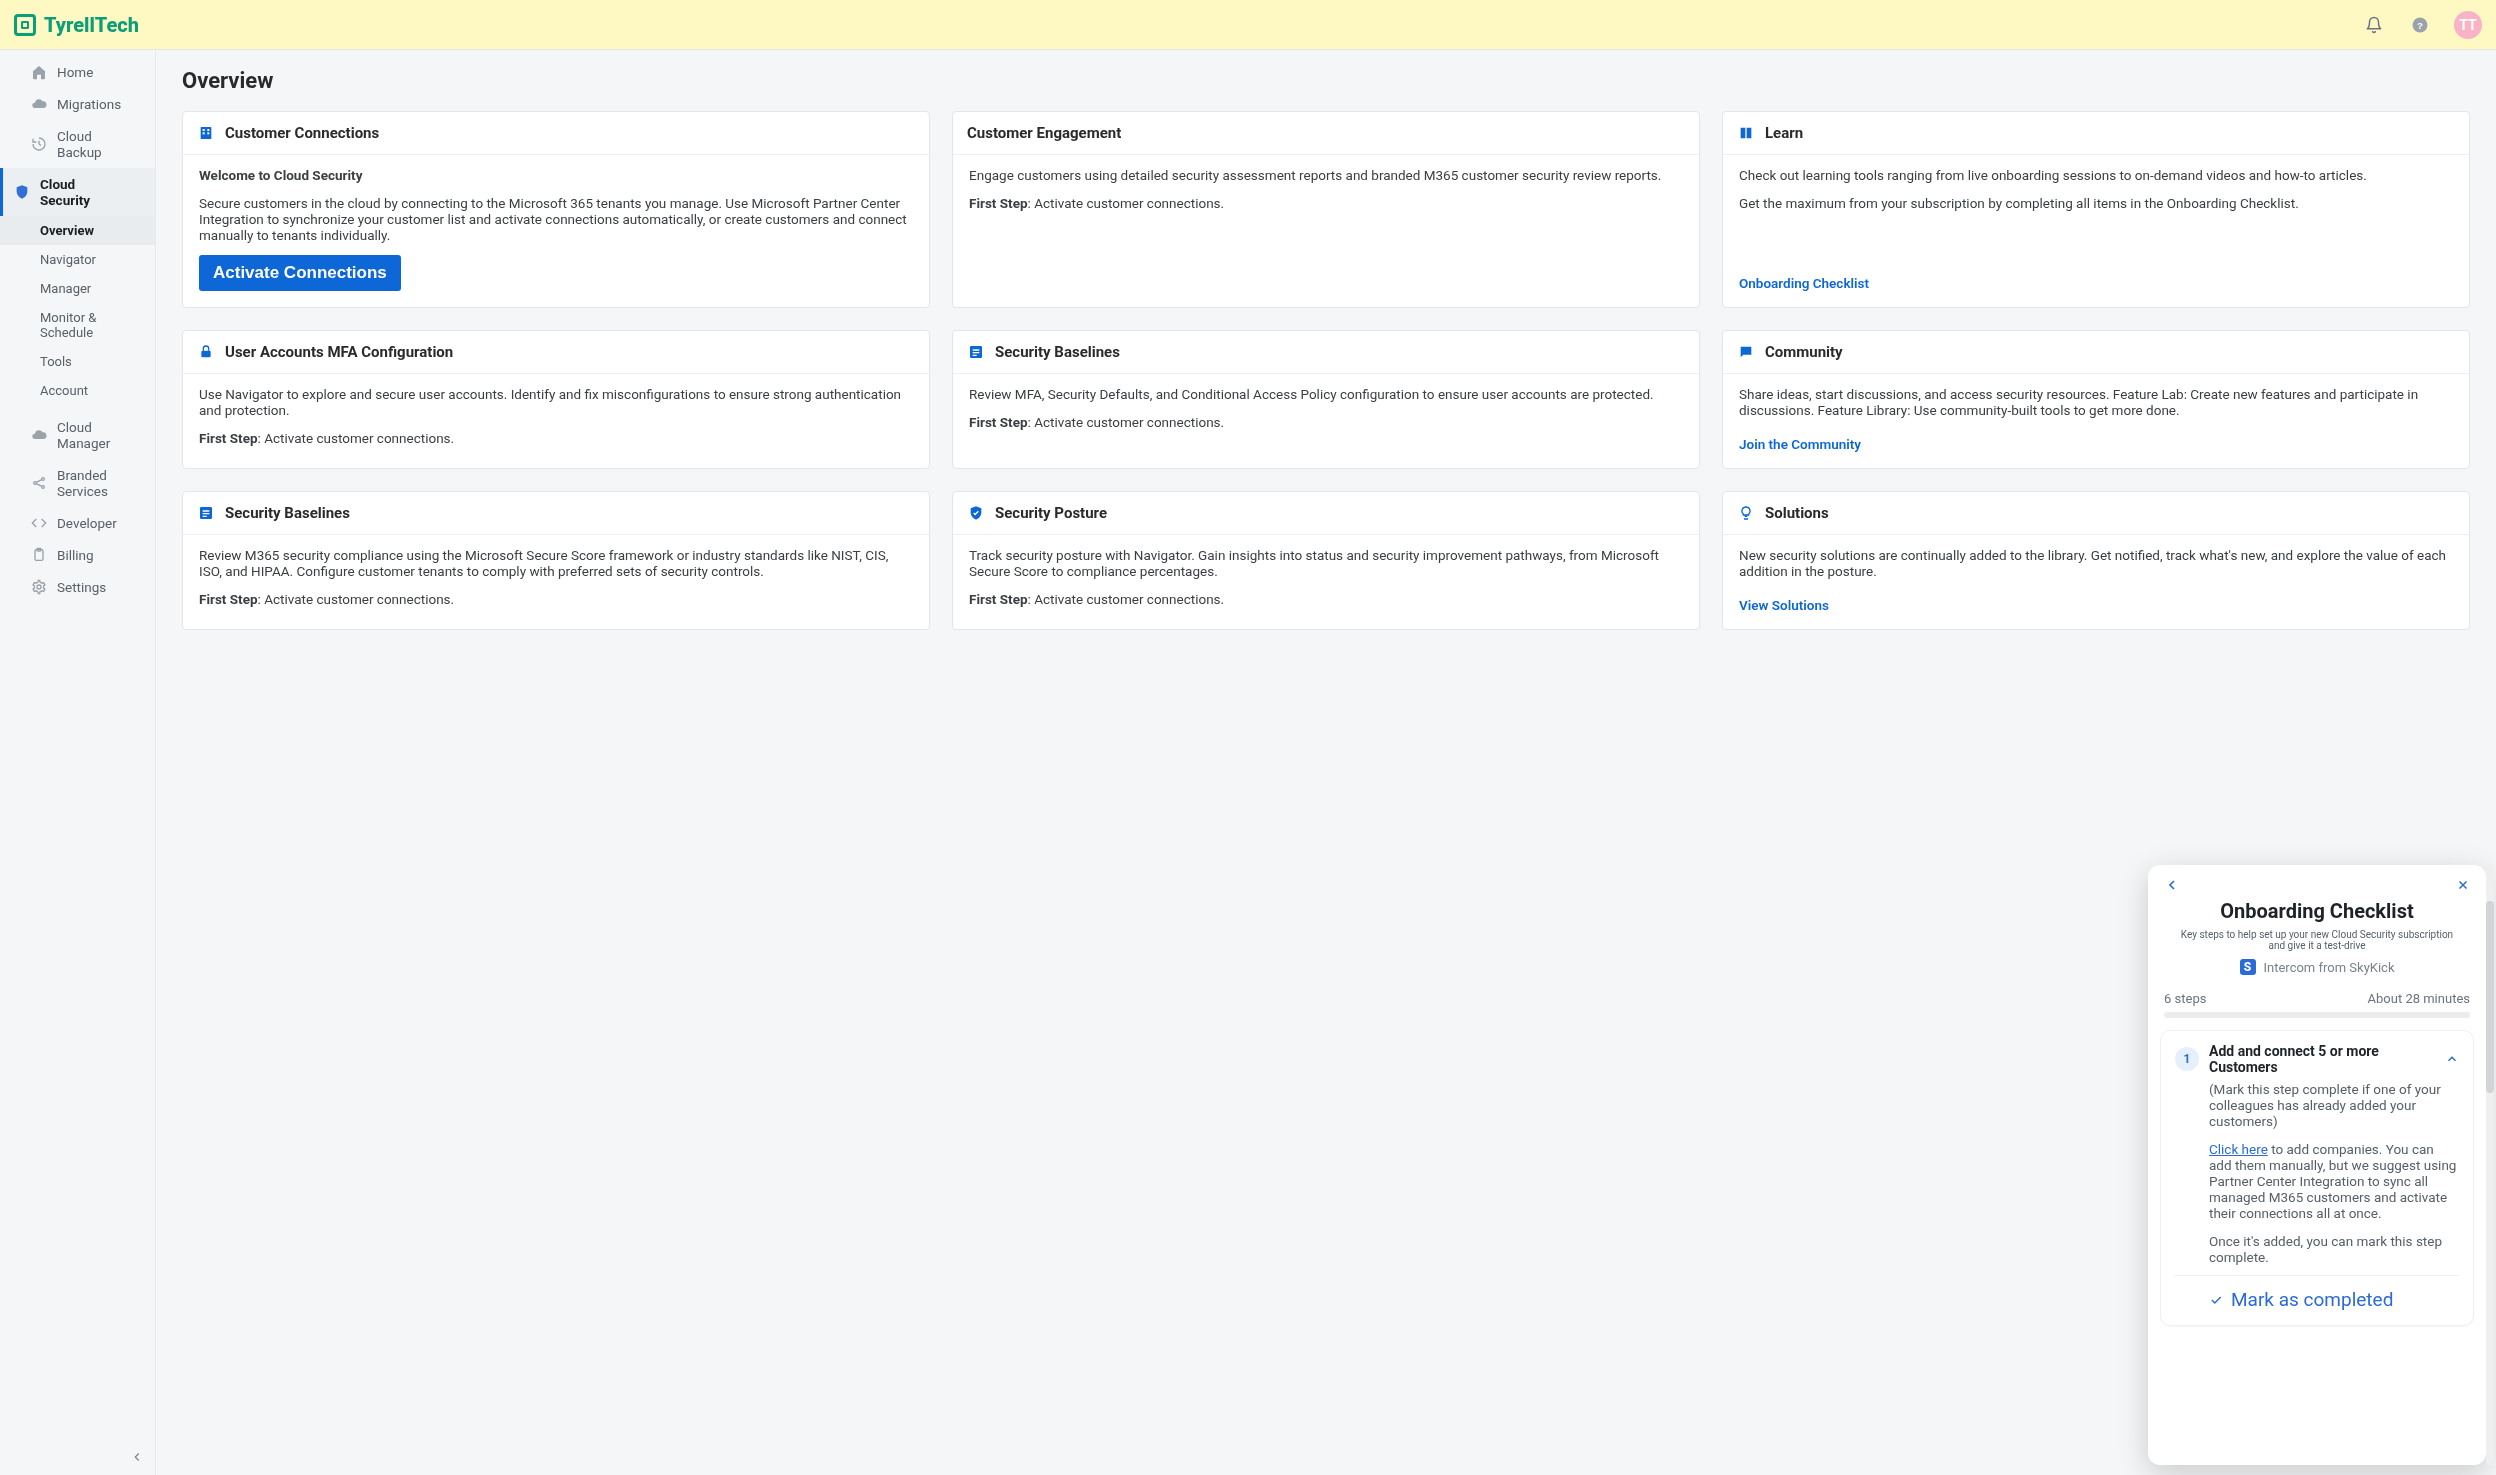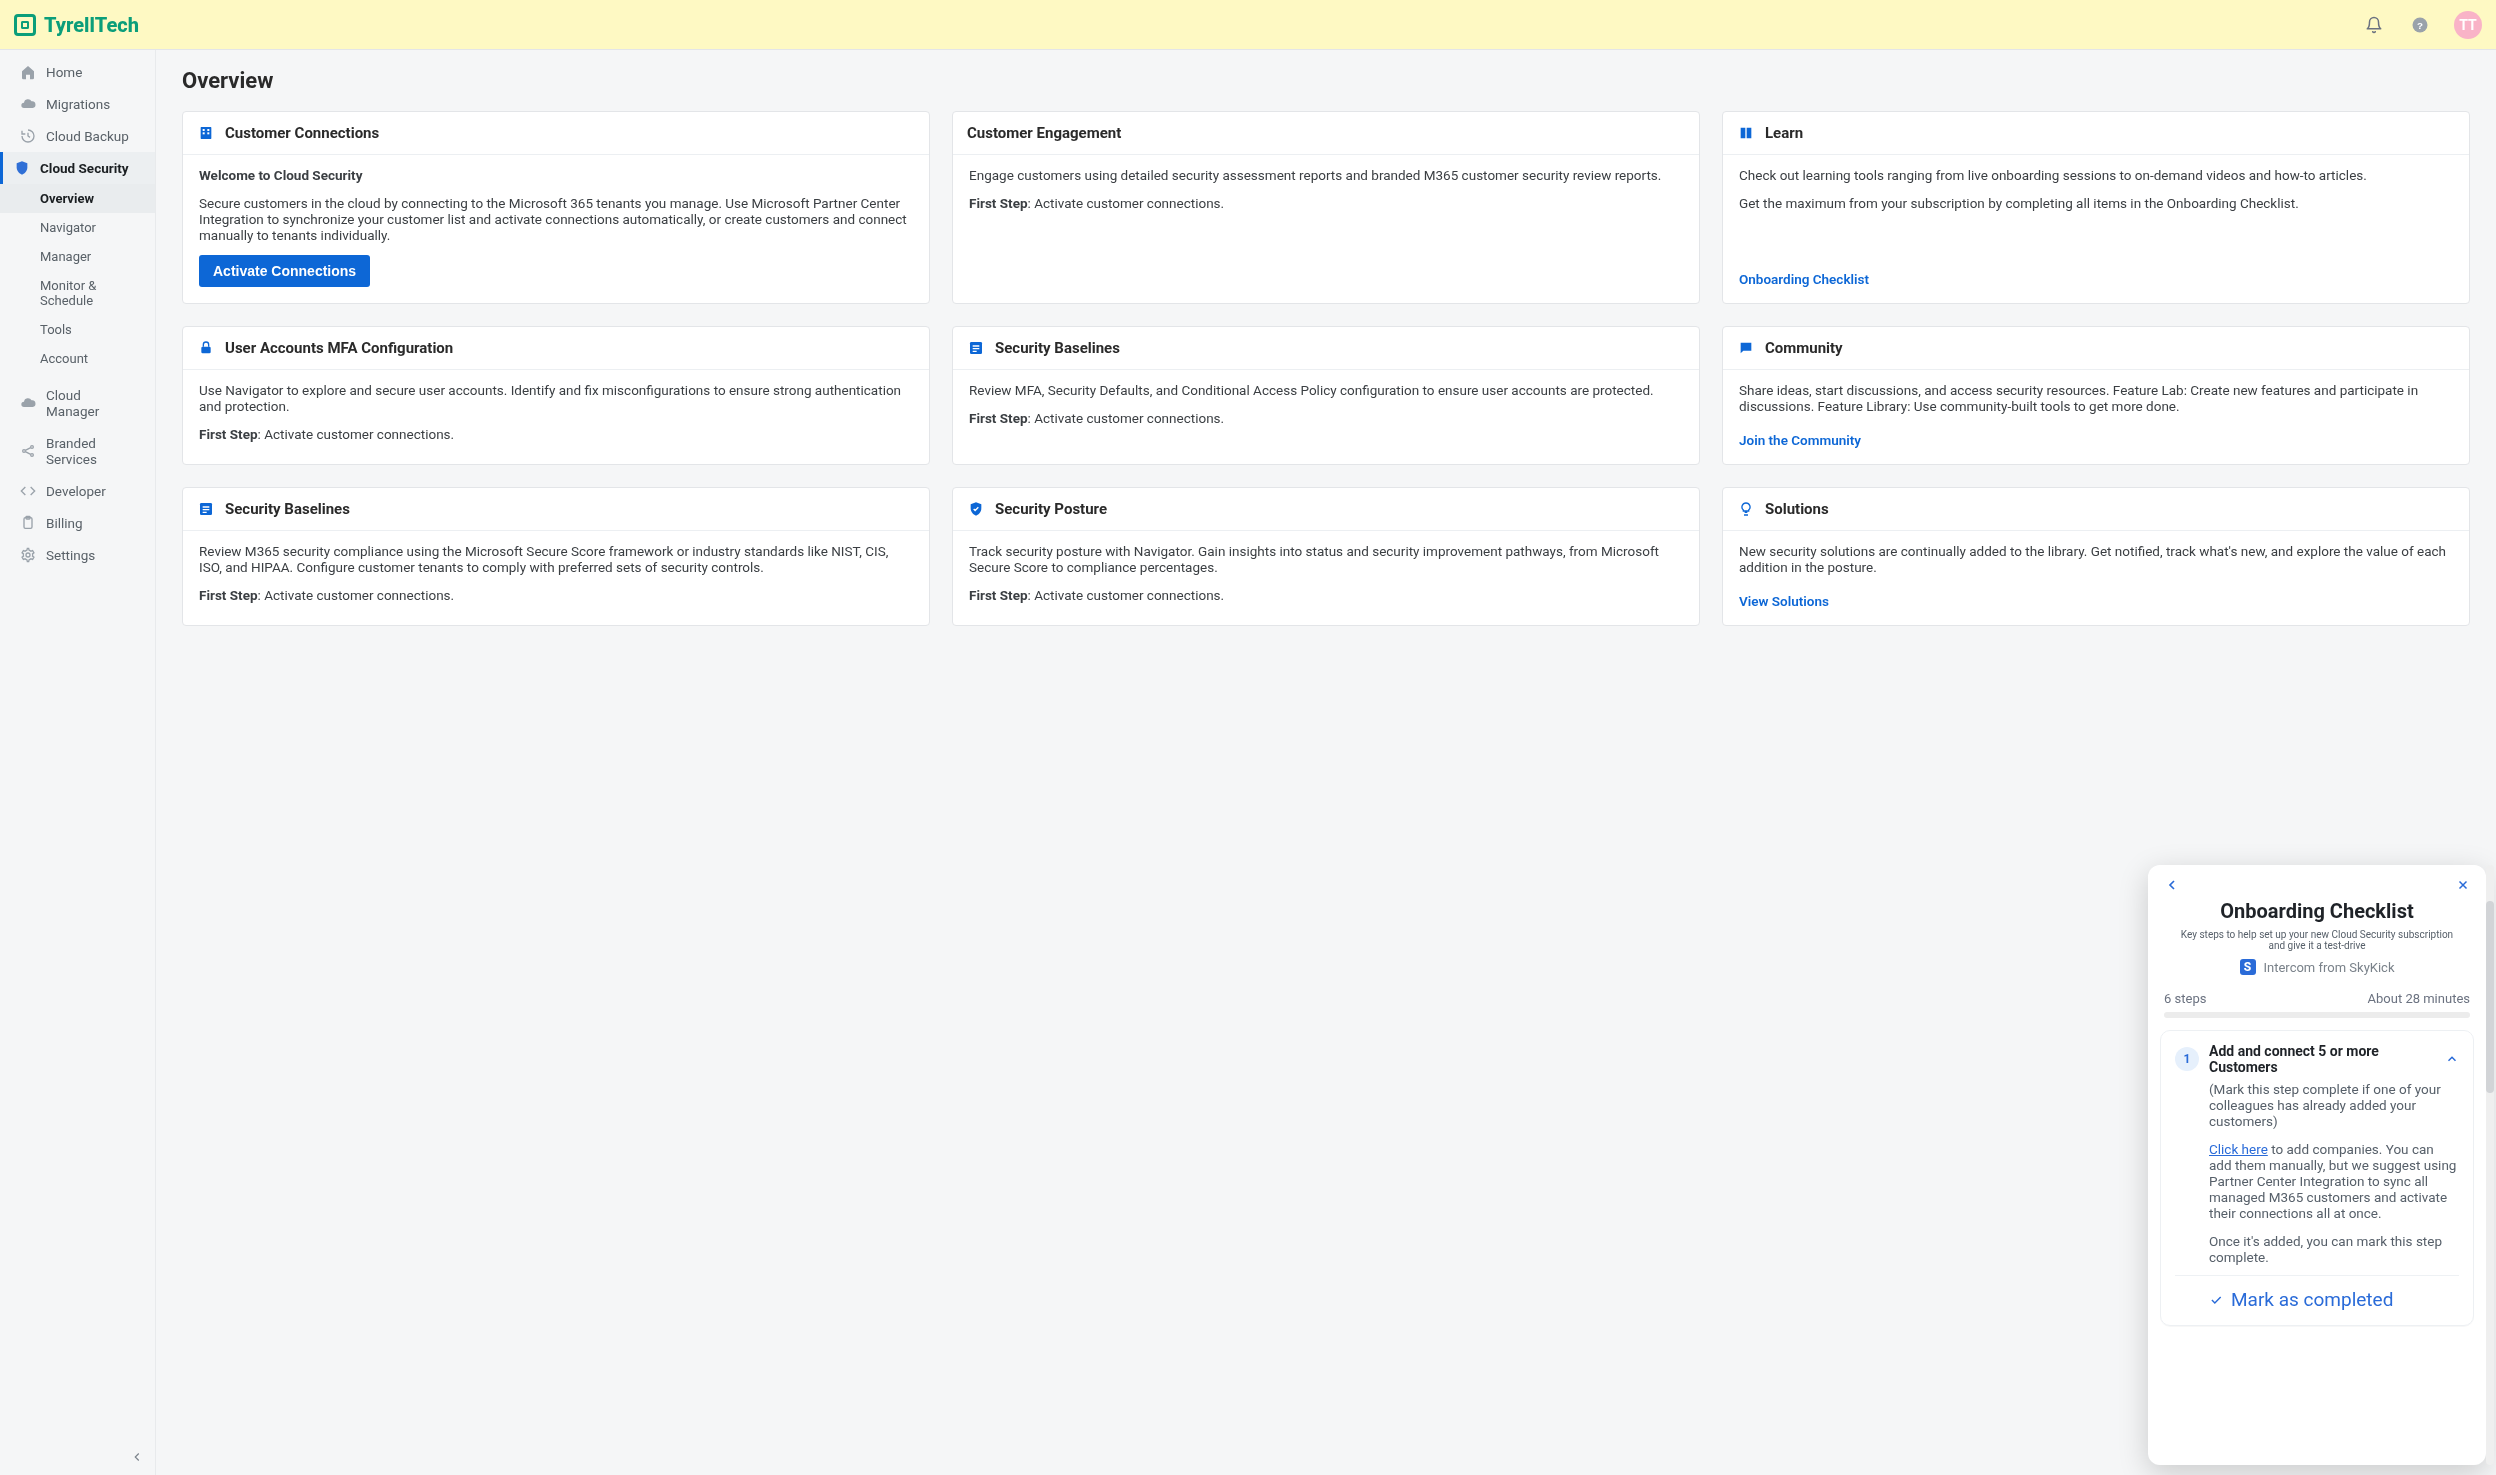--- a/index.html
+++ b/index.html
@@ -13,21 +13,21 @@
   .top-actions { display: flex; align-items: center; gap: 22px; }
   .icon-btn { width: 24px; height: 24px; display: inline-flex; align-items: center; justify-content: center; color: #6b7280; cursor: pointer; }
   .avatar { width: 28px; height: 28px; border-radius: 50%; background: #f9b3c7; display: inline-flex; align-items: center; justify-content: center; color: #fff; font-size: 14px; font-weight: 700; }
 
   
   .app { display: flex; height: calc(100% - 50px); }
   .sidebar { width: 156px; background: #f5f6f7; border-right: 1px solid #e8eaec; overflow: auto; position: relative; }
   .content { flex: 1; overflow: auto; }
 
   .side-list { list-style: none; padding-top: 6px; }
-  .side-item { display: flex; align-items: center; gap: 10px; padding: 8px 20px; color: #596168; font-size: 13.5px; cursor: pointer; }
+  .side-item { display: flex; align-items: center; gap: 10px; padding: 8px 31px; color: #596168; font-size: 13.5px; cursor: pointer; }
   .side-item.active { color: #1b1f22; font-weight: 700; background: #eceff1; border-left: 3px solid #0d67d6; padding-left: 11px; }
   .side-item .s-ico { width: 16px; height: 16px; display: inline-flex; align-items: center; justify-content: center; color: #9aa2aa; }
   .side-item.active .s-ico { color: #2f6fd6; }
 
   .sub-list { list-style: none; padding-left: 0; }
   .sub-item { padding: 7px 14px 7px 40px; color: #596168; font-size: 13px; cursor: pointer; }
   .sub-item.active { background: #e9ecee; color: #1b1f22; font-weight: 700; }
 
   .collapse-btn { position: absolute; right: 8px; bottom: 8px; width: 20px; height: 20px; color: #7b838b; cursor: pointer; display: inline-flex; align-items: center; justify-content: center; }
 
@@ -35,21 +35,21 @@
 
   .grid { display: grid; grid-template-columns: repeat(3, minmax(0,1fr)); gap: 22px; padding: 0 26px 28px; }
   .card { background: #fff; border: 1px solid #e3e5e8; border-radius: 4px; overflow: hidden; display: flex; flex-direction: column; }
   .card-head { display: flex; align-items: center; gap: 10px; padding: 12px 14px; border-bottom: 1px solid #eceff2; font-weight: 700; font-size: 15px; color: #2a2a2a; }
   .card-head .c-ico { width: 18px; height: 18px; display: inline-flex; align-items: center; justify-content: center; color: #0d67d6; }
   .card-body { padding: 12px 16px 16px; font-size: 13.5px; color: #3b3f43; display: flex; flex-direction: column; gap: 12px; flex: 1; }
   .card-body .sub-title { font-weight: 700; }
   .card-body .first-step { }
   .card-body .first-step .fs-label { font-weight: 700; }
   .card-link { color: #0d67d6; font-weight: 600; text-decoration: none; font-size: 13.5px; margin-top: auto; align-self: flex-start; padding-top: 6px; }
-  .btn-primary { background: #0d67d6; color: #fff; border: none; padding: 8px 14px; border-radius: 3px; font-size: 14px; font-weight: 600; cursor: pointer; align-self: flex-start; }
+  .btn-primary { background: #0d67d6; color: #fff; border: none; padding: 8px 14px; border-radius: 3px; font-size: 17px; font-weight: 600; cursor: pointer; align-self: flex-start; }
 
   
   .popover-wrap { position: fixed; right: 10px; bottom: 10px; width: 338px; height: 600px; background: #fff; border-radius: 12px; box-shadow: 0 8px 30px rgba(0,0,0,.18); overflow: hidden; display: flex; flex-direction: column; }
   .popover-right-scroll { position: fixed; right: 2px; bottom: 10px; width: 8px; height: 600px; background: #efefef; border-radius: 4px; }
   .popover-right-scroll .thumb { position: absolute; top: 6%; width: 100%; height: 32%; background: #d2d4d7; border-radius: 4px; }
   .pop-top { display: flex; align-items: center; justify-content: space-between; padding: 12px 16px 4px; }
   .pop-top .chev { color: #2a6bd8; cursor: pointer; }
   .pop-top .close { color: #2a6bd8; cursor: pointer; }
   .pop-title { font-size: 20px; font-weight: 700; text-align: center; padding: 2px 18px 0; color: #1f2328; }
   .pop-sub { font-size: 10px; color: #57606a; text-align: center; padding: 6px 24px 8px; }

